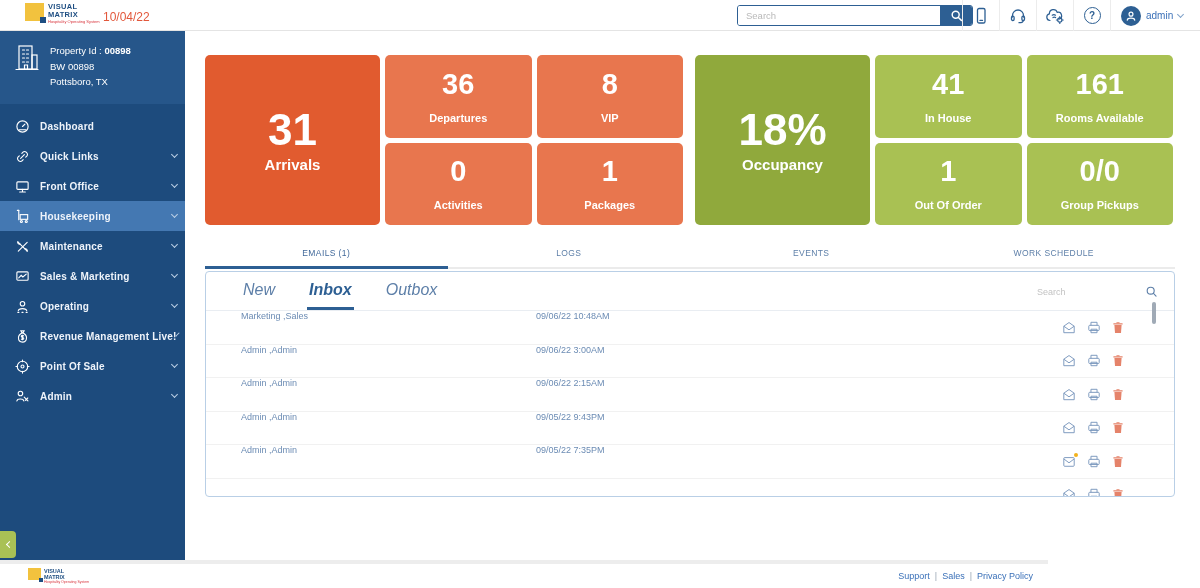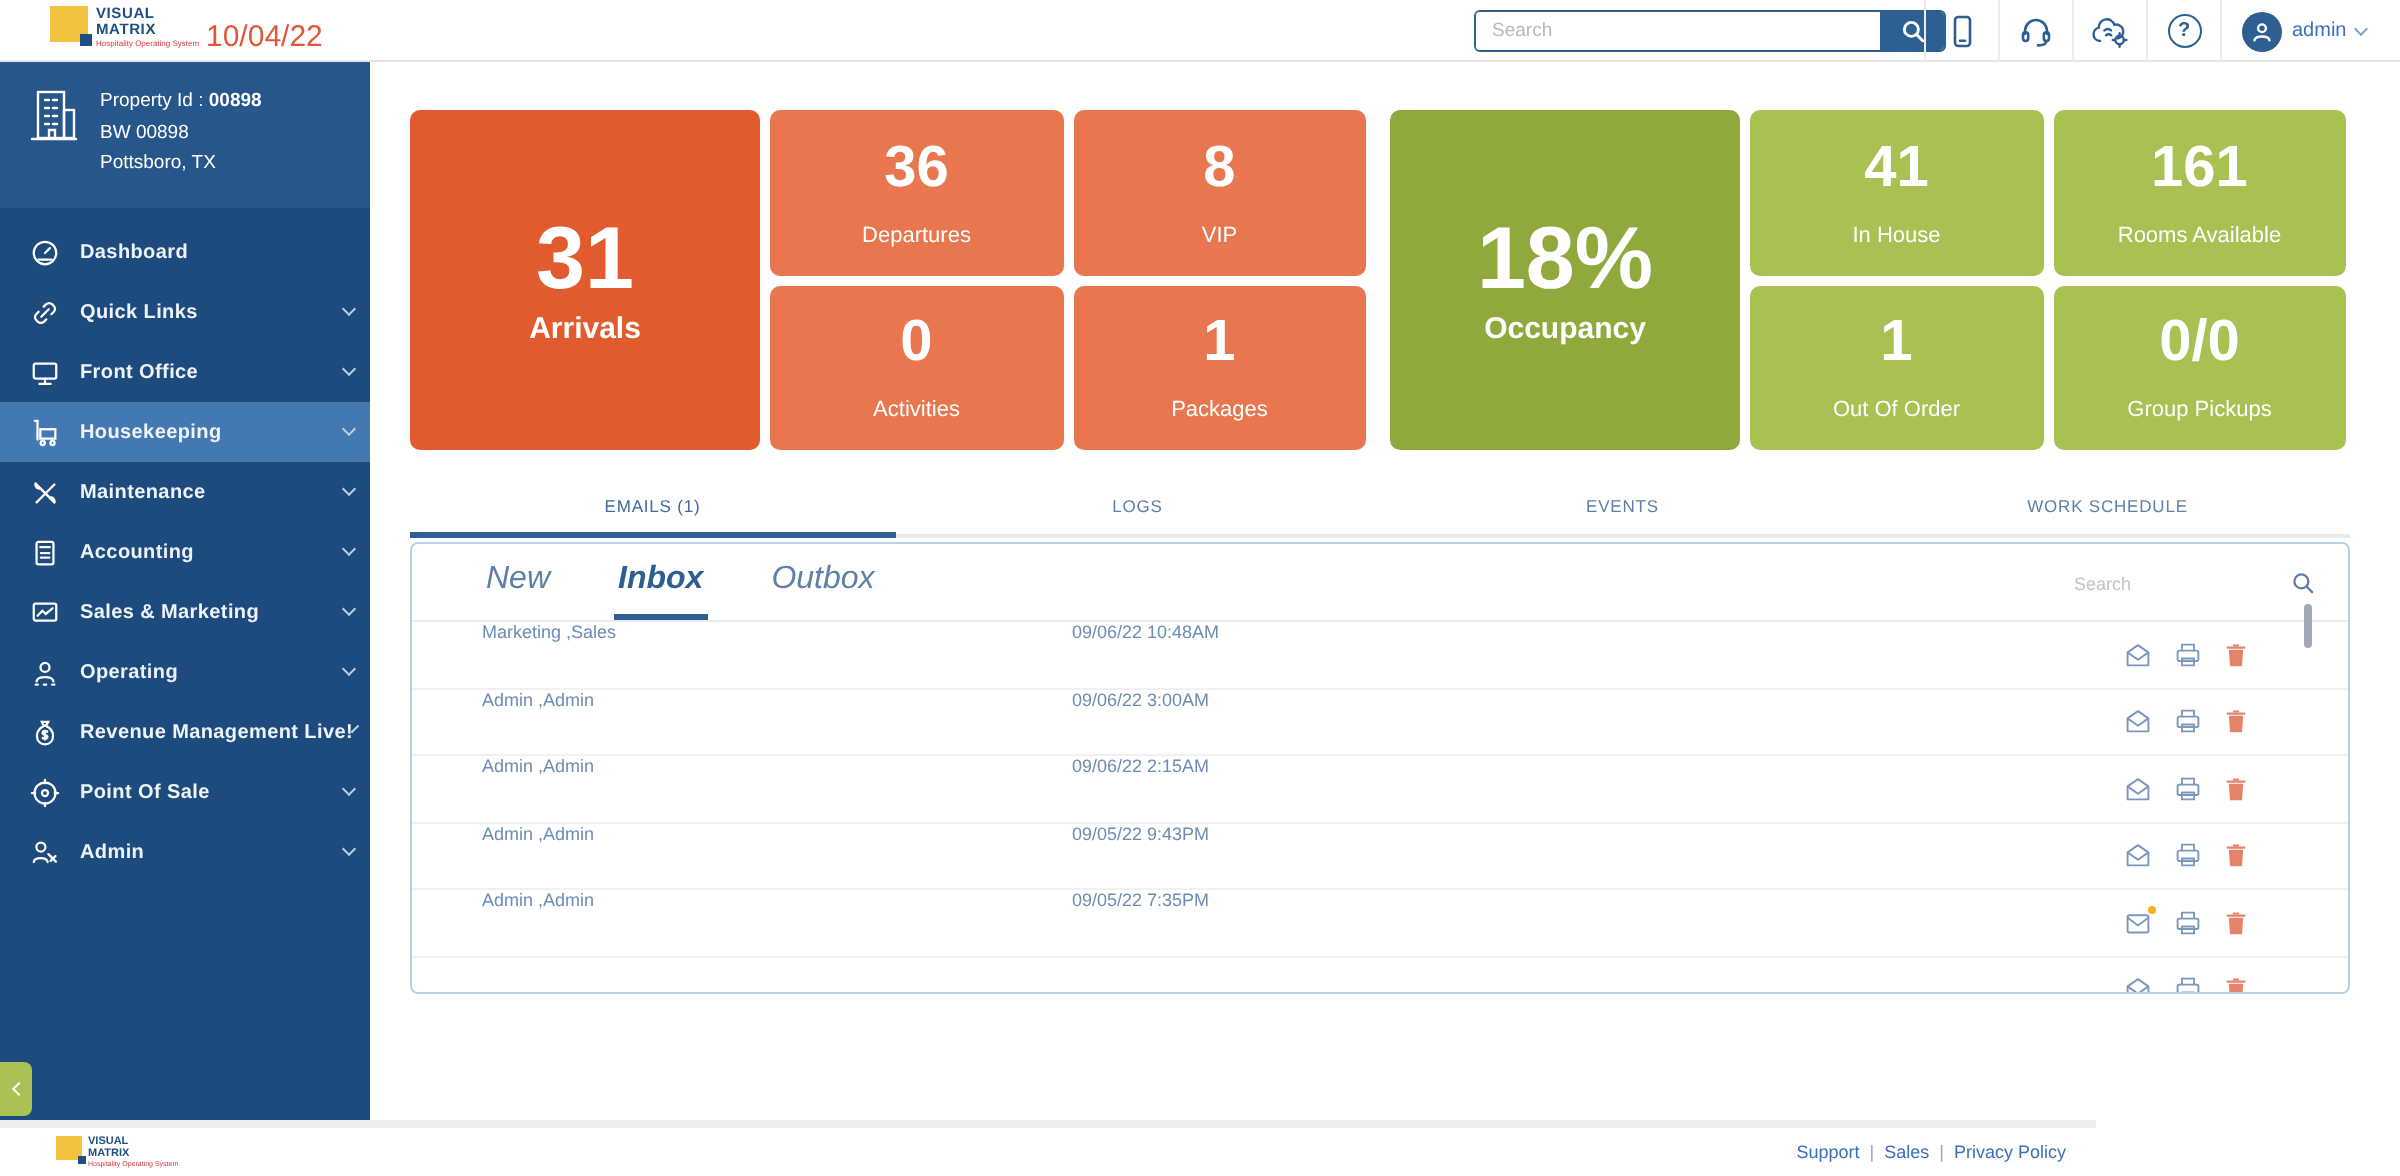--- a/index.html
+++ b/index.html
@@ -14,21 +14,21 @@
   
   .header { position:absolute; top:0; left:0; width:1200px; height:31px;
     background:#fff; border-bottom:1px solid #e4e4e4; z-index:5; }
   .logo { position:absolute; left:25px; top:3px; display:flex; align-items:flex-start; gap:4px; }
   .logo-mark { position:relative; width:19px; height:18px; background:#f2c23e; }
   .logo-mark::after { content:""; position:absolute; right:-2px; bottom:-2px;
     width:6px; height:6px; background:#1e4e82; }
   .logo-txt { line-height:1; }
   .logo-txt .l1 { font-size:7.5px; font-weight:800; color:#1e4e82; letter-spacing:.3px; }
   .logo-txt .tag { font-size:4px; color:#d9363e; margin-top:1.5px; white-space:nowrap; }
-  .header-date { position:absolute; left:103px; top:10px; font-size:15px; color:#e2573b; }
+  .header-date { position:absolute; left:103px; top:10px; font-size:12px; color:#e2573b; }
   .search-wrap { position:absolute; left:737px; top:5px; width:236px; height:21px;
     border:1.5px solid #2d5f93; border-radius:3px; display:flex; overflow:hidden; background:#fff; }
   .search-wrap input { flex:1; border:none; outline:none; font-size:9.5px; padding:0 8px;
     color:#444; font-family:"Liberation Sans",sans-serif; }
   .search-wrap input::placeholder { color:#b9b9b9; }
   .search-btn { width:32px; background:#2d5f93; border:none; display:flex;
     align-items:center; justify-content:center; cursor:pointer; }
   .hdr-icons { position:absolute; left:962px; top:0; height:31px; display:flex; align-items:stretch; }
   .icon-cell { width:37px; display:flex; align-items:center; justify-content:center;
     border-left:1px solid #ececec; cursor:pointer; }
@@ -67,21 +67,21 @@
   .tile { border-radius:5px; color:#fff; display:flex; flex-direction:column;
     align-items:center; justify-content:center; text-align:center; cursor:pointer; }
   .tile-main { grid-row:1 / 3; }
   .tg-orange .tile-main { background:#e15b2f; }
   .tg-orange .tile-sm { background:#e8764e; }
   .tg-green .tile-main { background:#90a93c; }
   .tg-green .tile-sm { background:#a9c153; }
   .tile-main .tval { font-size:44px; font-weight:800; line-height:1.05; }
   .tile-main .tlabel { font-size:15px; font-weight:700; margin-top:2px; }
   .tile-sm .tval { font-size:29px; font-weight:700; line-height:1.05; }
-  .tile-sm .tlabel { font-size:11px; font-weight:400; margin-top:13px; }
+  .tile-sm .tlabel { font-size:11px; font-weight:700; margin-top:13px; }
 
   
   .tabs { position:absolute; left:205px; top:239px; width:970px; height:30px; display:flex; }
   .tab { flex:1; text-align:center; font-size:8.5px; letter-spacing:.4px; color:#5d7fa8;
     padding-top:9px; border-bottom:2px solid #ebebeb; cursor:pointer; }
   .tab.active { border-bottom:3px solid #2d5f93; color:#41699a; }
 
   
   .panel { position:absolute; left:205px; top:271px; width:970px; height:226px;
     background:#fff; border:1px solid #b9cfe6; border-radius:4px; overflow:hidden; }
@@ -264,31 +264,20 @@
           <path d="M3 3l10 10"></path>
             <path d="M13 3.5L3.5 13"></path>
           <path d="M3 3a2 2 0 0 0 2.5 2.5"></path>
             <path d="M13 13a2 2 0 0 0-2.5-2.5"></path>
         </svg>
       </span>
       <span class="mlabel">Maintenance</span>
       <span class="chev"></span>
     </div>
 
-    <div class="mitem">
-      <span class="micon">
-        <svg width="15" height="15" viewBox="0 0 16 16" fill="none" stroke="#fff" stroke-width="1.2" stroke-linecap="round">
-          <rect x="3.5" y="2" width="9" height="12" rx="1"></rect>
-            <path d="M5.5 4.8h5"></path>
-          <path d="M5.8 8h.9M7.6 8h.9M9.4 8h.9M5.8 10.5h.9M7.6 10.5h.9M9.4 10.5h.9"></path>
-        </svg>
-      </span>
-      <span class="mlabel">Accounting</span>
-      <span class="chev"></span>
-    </div>
 
     <div class="mitem">
       <span class="micon">
         <svg width="15" height="15" viewBox="0 0 16 16" fill="none" stroke="#fff" stroke-width="1.2" stroke-linecap="round">
           <rect x="2" y="3" width="12" height="9" rx="1"></rect>
             <path d="M4 9.5l2.6-2.7 1.8 1.7L12 5.5"></path>
         </svg>
       </span>
       <span class="mlabel">Sales &amp; Marketing</span>
       <span class="chev"></span>

